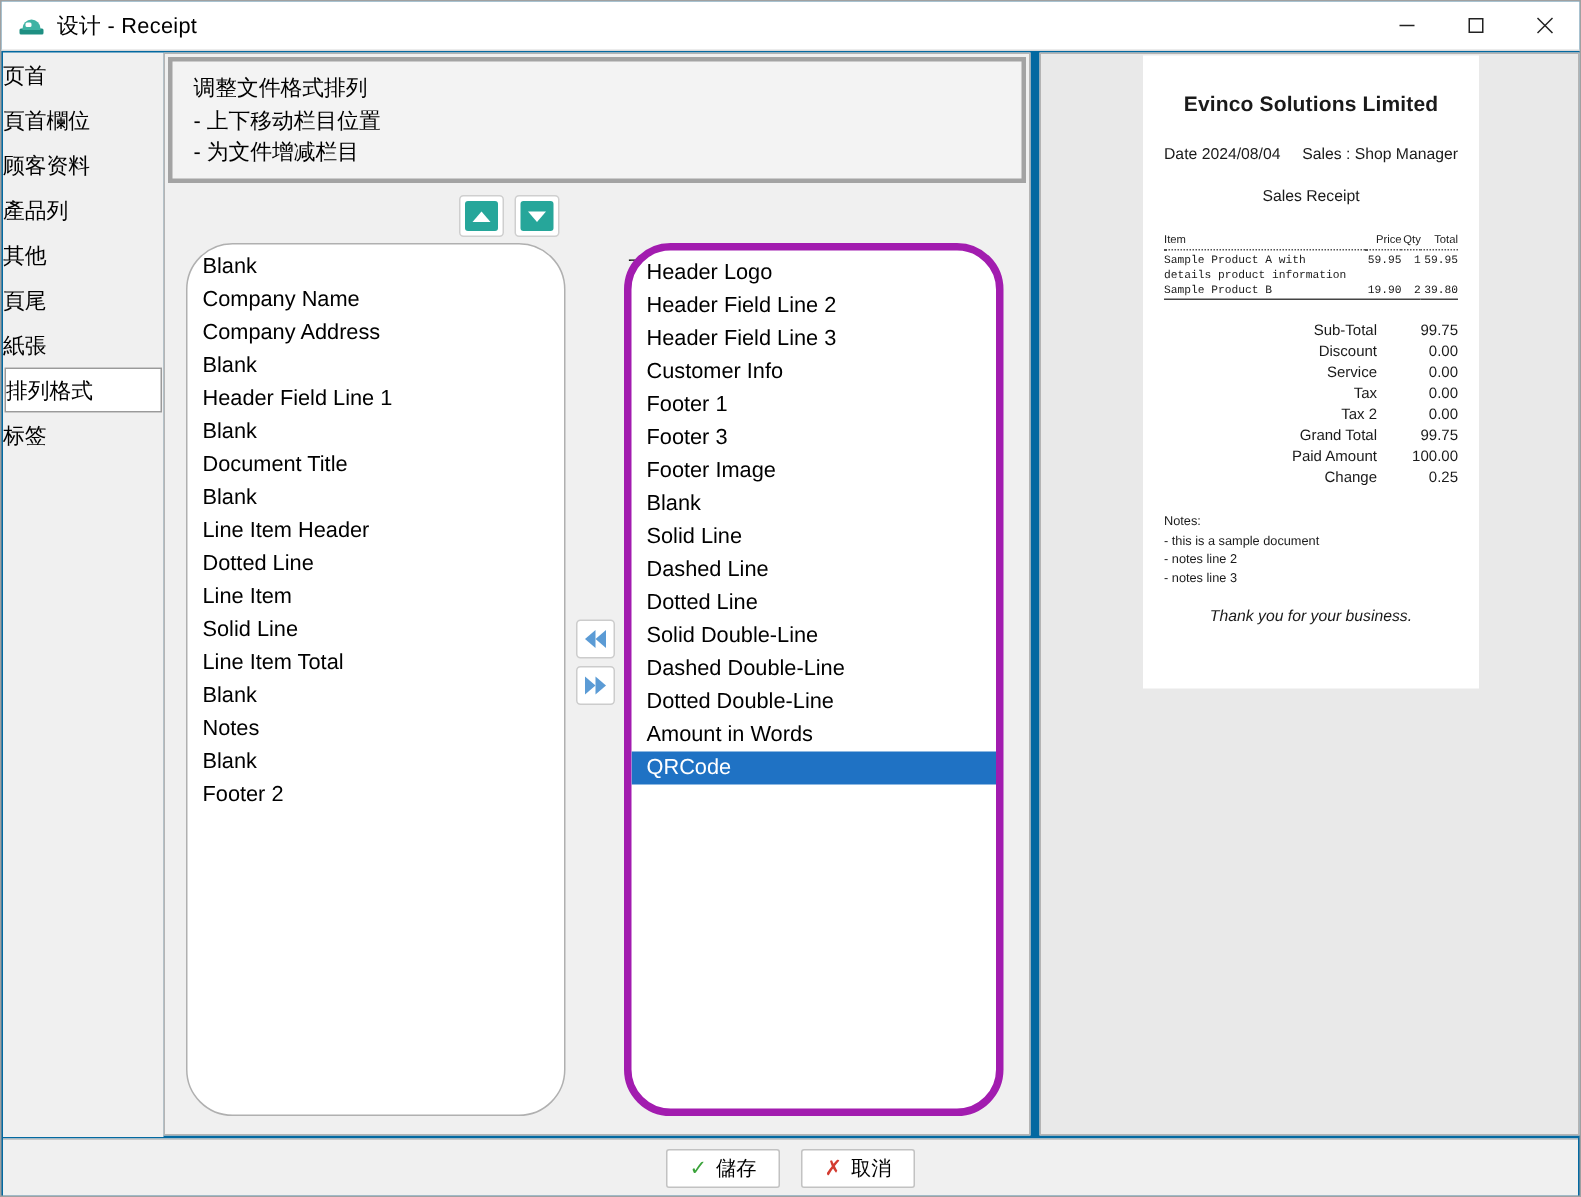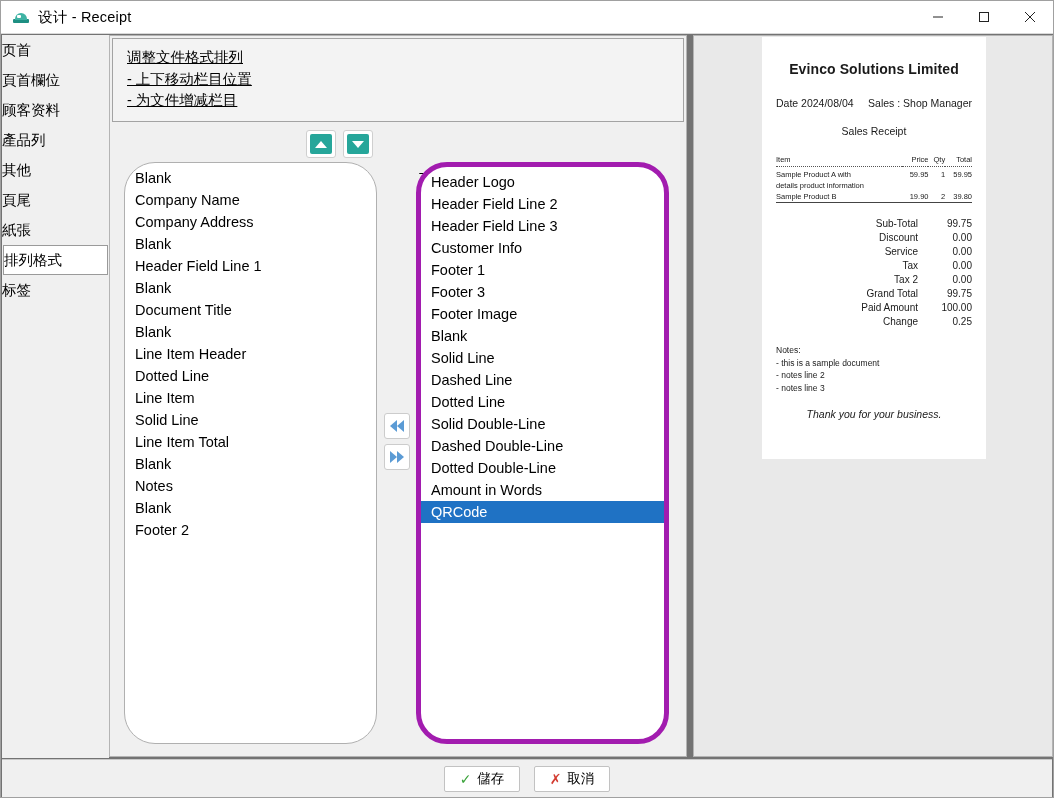--- a/index.html
+++ b/index.html
@@ -6,21 +6,21 @@
   html, body {
     margin: 0; padding: 0;
     width: 1054px; height: 798px;
     overflow: hidden;
     background: #ffffff;
     font-family: "Liberation Sans", "DejaVu Sans", sans-serif;
   }
   #app {
     position: relative;
     width: 1054px; height: 798px;
-    background: #737373;
+    background: #0369a1;
     border: 1px solid #a0a0a0;
   }
 
   
   .titlebar {
     position: absolute; left: 0; top: 0;
     width: 1052px; height: 33px;
     background: #ffffff;
     border-bottom: 1px solid #d9d9d9;
     display: flex; align-items: center;
@@ -74,23 +74,22 @@
   .mainpanel {
     position: absolute; left: 108px; top: 34px;
     width: 578px; height: 722px;
     background: #f0f0f0;
     border: 1px solid #b4b4b4;
   }
   .instr {
     position: absolute; left: 2px; top: 2px;
     width: 572px; height: 84px;
     background: #f3f3f3;
-    border: 1px solid #a3a3a3;
+    border: 3px solid #a3a3a3;
     padding: 8px 0 0 14px;
-    text-decoration: underline;
   }
   .instr div { font-size: 14.5px; color: #000; line-height: 21.5px; }
 
   .lbl-left {
     position: absolute; left: 24px; top: 134px;
     font-size: 14.5px; color: #000;
   }
   .lbl-right {
     position: absolute; left: 309px; top: 134px;
     font-size: 14.5px; color: #000;
@@ -197,21 +196,21 @@
   }
   .r-doctitle {
     text-align: center; font-size: 10.5px; margin-top: 16px;
   }
   .r-table { width: 100%; margin-top: 18px; border-collapse: collapse; }
   .r-table th {
     font-size: 7.5px; font-weight: normal; padding: 0 0 2px 0;
     text-align: right;
   }
   .r-table th.l { text-align: left; }
-  .r-table td { font-size: 7.5px; text-align: right; padding: 1px 0; }
+  .r-table td { font-size: 7.5px; text-align: right; padding: 1px 0; font-family: Liberation Mono, monospace; }
   .r-table td.l { text-align: left; }
   .dotted-row td {
     border-top: 1px dotted #555; height: 2px; padding: 0;
   }
   .solid-row td {
     border-top: 1px solid #444; height: 2px; padding: 0;
   }
   .r-totals { width: 100%; margin-top: 12px; border-collapse: collapse; }
   .r-totals td { font-size: 10px; padding: 1.5px 0; }
   .r-totals td.lab { text-align: right; padding-right: 8px; }

